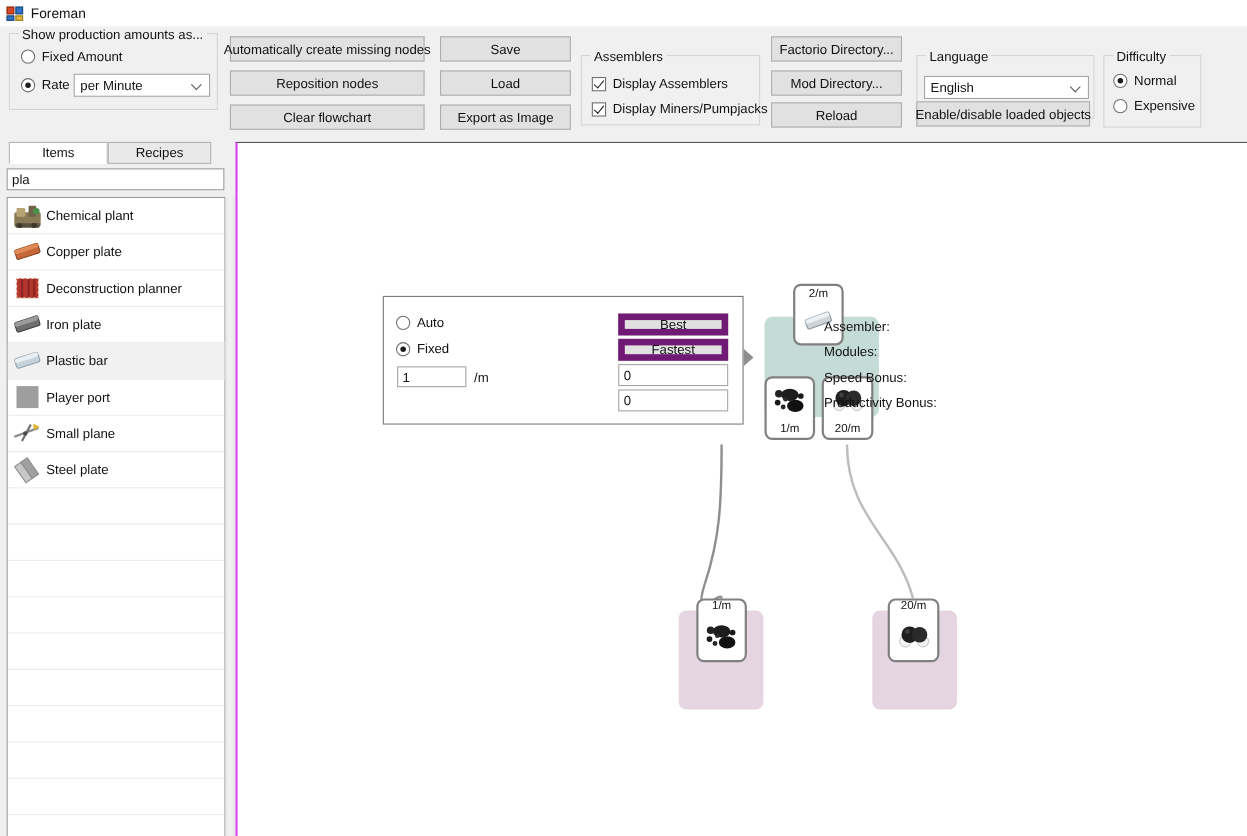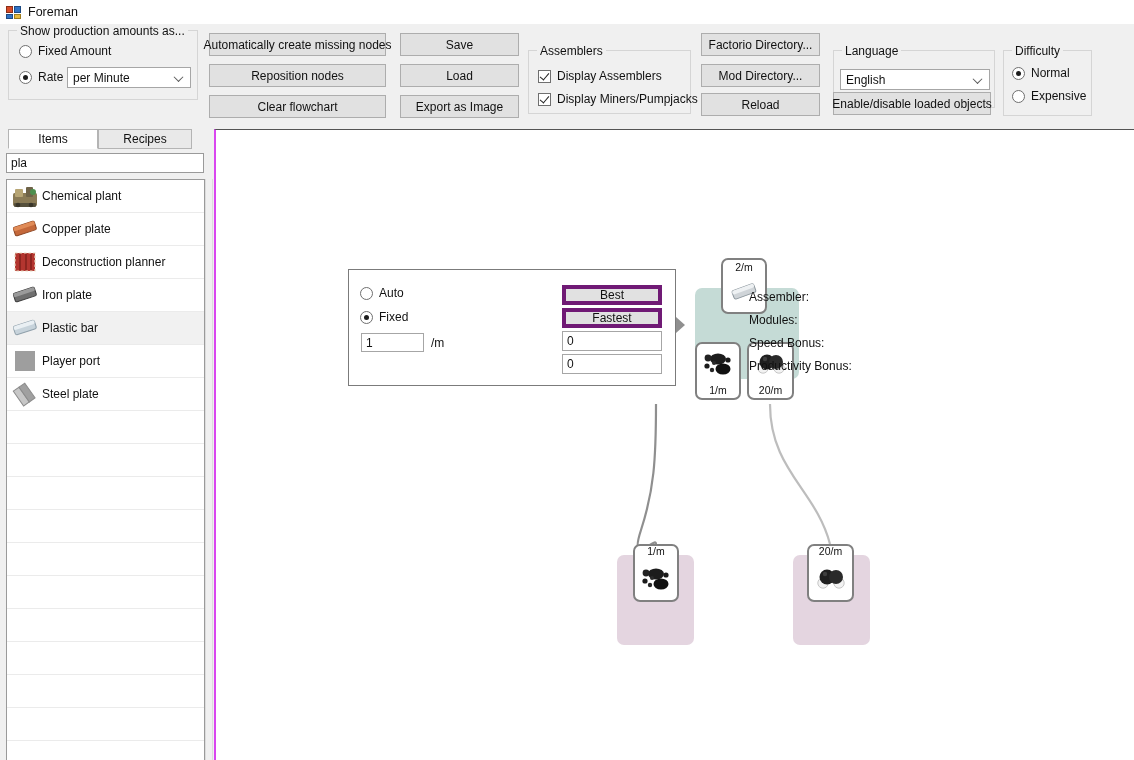--- a/index.html
+++ b/index.html
@@ -220,21 +220,21 @@
     border-left: 9px solid #8f8f8f;
   }
   .ed-label {
     position: absolute; font-size: 12px; color: #111; text-align: right; white-space: nowrap;
   }
   .ed-input {
     position: absolute; background: #ffffff; border: 1px solid #a6a6a6;
     font-size: 12px; color: #111; display: flex; align-items: center; padding-left: 4px;
   }
   .ed-btn {
-    position: absolute; background: #e1e1e1; border: 4px solid #701a75;
+    position: absolute; background: #e1e1e1; border: 6px solid #701a75;
     display: flex; align-items: center; justify-content: center;
     font-size: 12px; color: #111;
   }
 
   .suffix { position: absolute; font-size: 12px; color: #111; }
 </style>
 </head>
 <body>
 
 <div id="app">
@@ -392,20 +392,32 @@
             <span class="row-label">Plastic bar</span>
             <span class="cellsplit"></span>
           </div>
           <div class="list-row">
             <span class="row-icon">
               <svg width="28" height="26" viewBox="0 0 28 26">
                 <rect x="4" y="3" width="20" height="20" fill="#9e9e9e"></rect>
               </svg>
             </span>
             <span class="row-label">Player port</span>
+            <span class="cellsplit"></span>
+          </div>
+          <div class="list-row">
+            <span class="row-icon">
+              <svg width="28" height="26" viewBox="0 0 28 26">
+                <path d="M2 16 L24 8" stroke="#8a8a8a" stroke-width="2"></path>
+                <path d="M9 20 L17 5" stroke="#6f6f6f" stroke-width="2"></path>
+                <path d="M19 4 L25 7 L20 10 Z" fill="#e0b22e"></path>
+                <circle cx="12" cy="13" r="2" fill="#4a4a4a"></circle>
+              </svg>
+            </span>
+            <span class="row-label">Small plane</span>
             <span class="cellsplit"></span>
           </div>
           <div class="list-row">
             <span class="row-icon">
               <svg width="28" height="26" viewBox="0 0 28 26">
                 <g transform="rotate(-35 14 13)">
                   <rect x="6" y="4" width="7" height="18" fill="#c7c7c7" stroke="#8d8d8d" stroke-width="1"></rect>
                   <rect x="13" y="4" width="7" height="18" fill="#a0a0a0" stroke="#8d8d8d" stroke-width="1"></rect>
                 </g>
               </svg>

